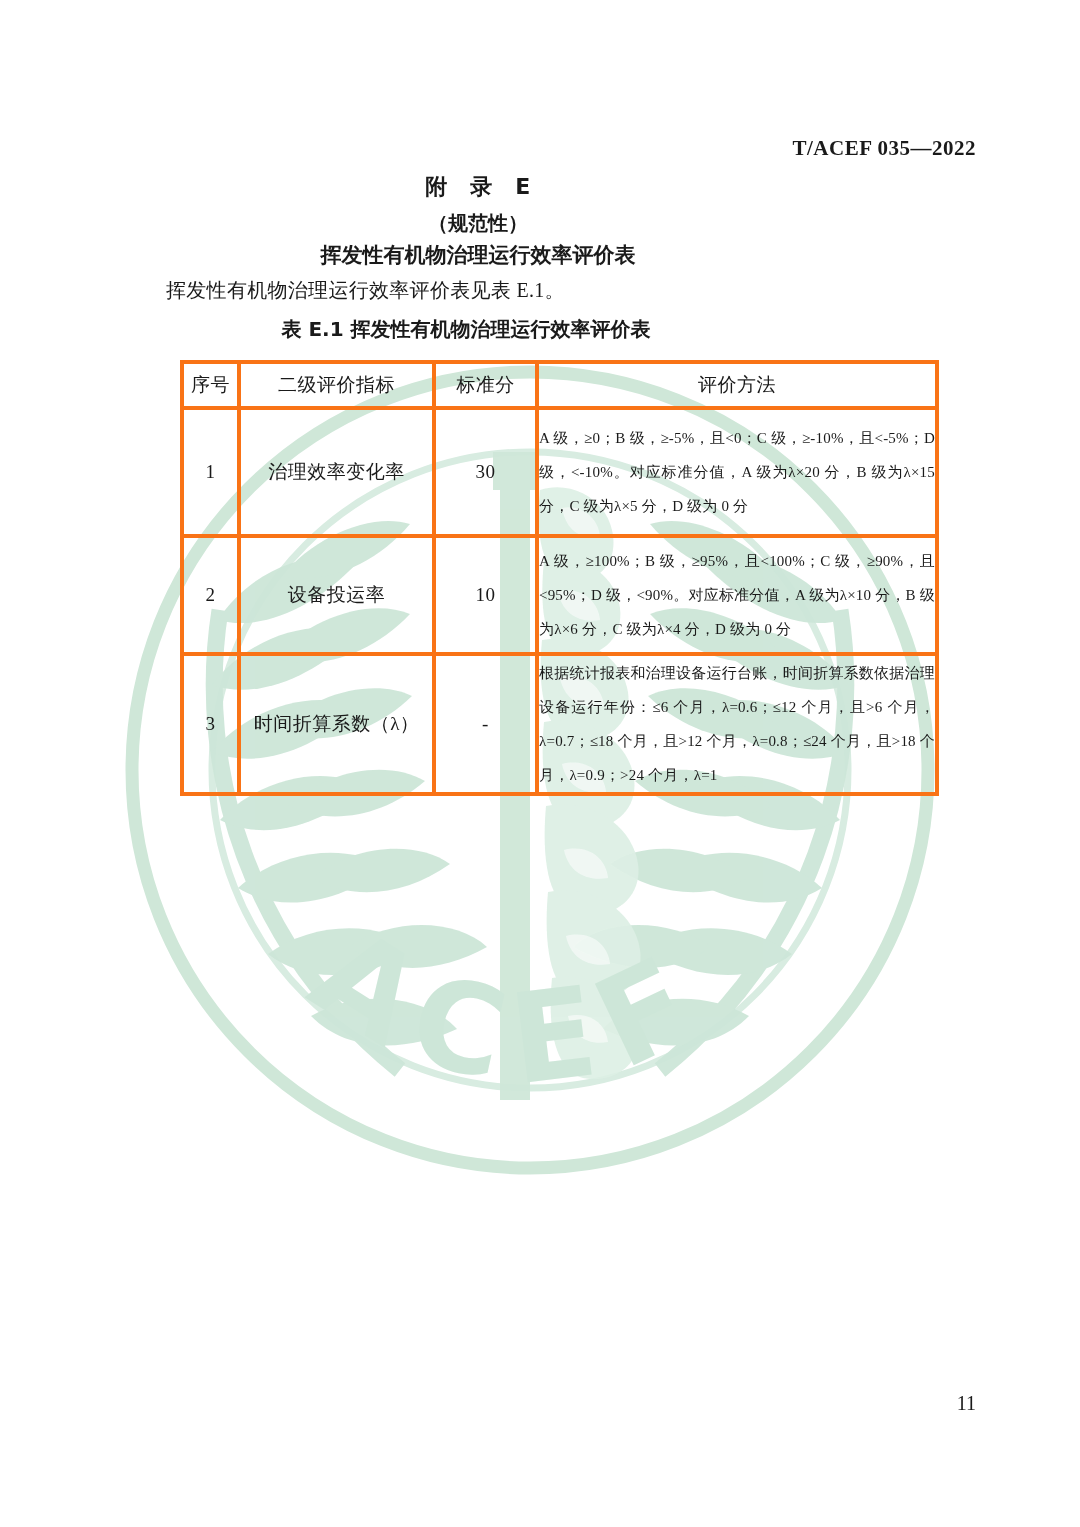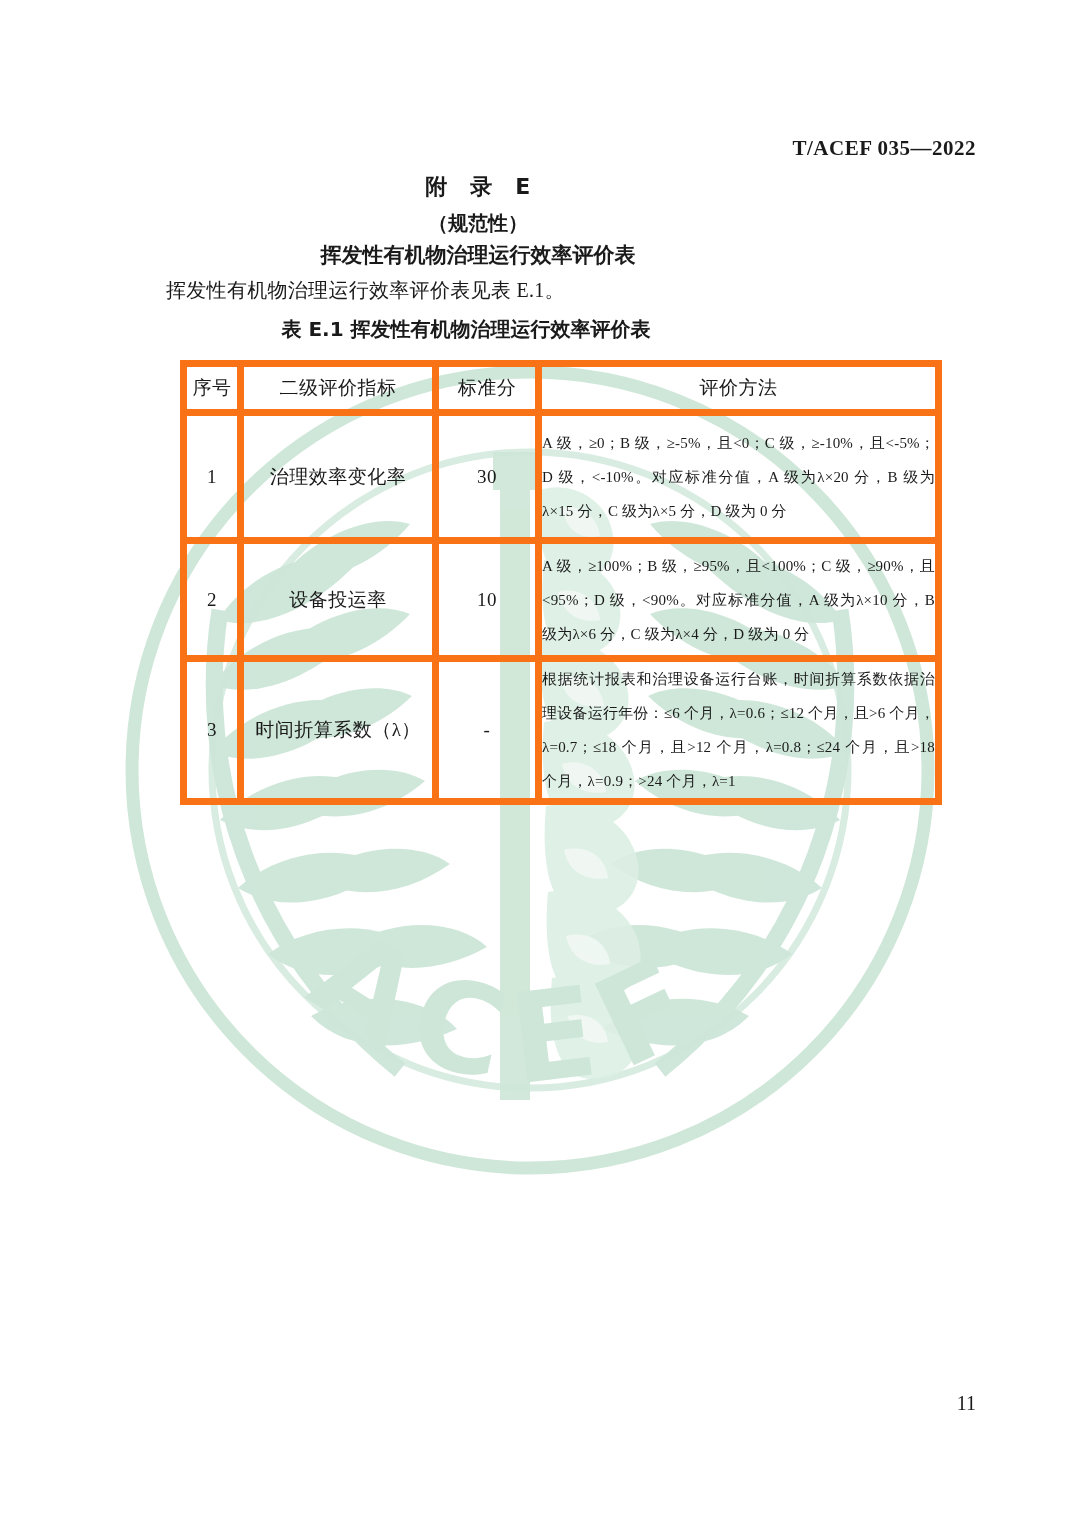--- a/index.html
+++ b/index.html
@@ -96,21 +96,21 @@
   .eval-table {
     position: absolute;
     top: 360px;
     left: 180px;
     width: 755px;
     border-collapse: collapse;
     z-index: 2;
     table-layout: fixed;
   }
   .eval-table td, .eval-table th {
-    border: 7px solid #f97316;
+    border: 4px solid #f97316;
     padding: 0;
     vertical-align: middle;
     background: transparent;
   }
   .eval-table th {
     font-weight: normal;
     text-align: center;
     font-size: 19px;
     height: 42px;
     letter-spacing: 0.5px;

